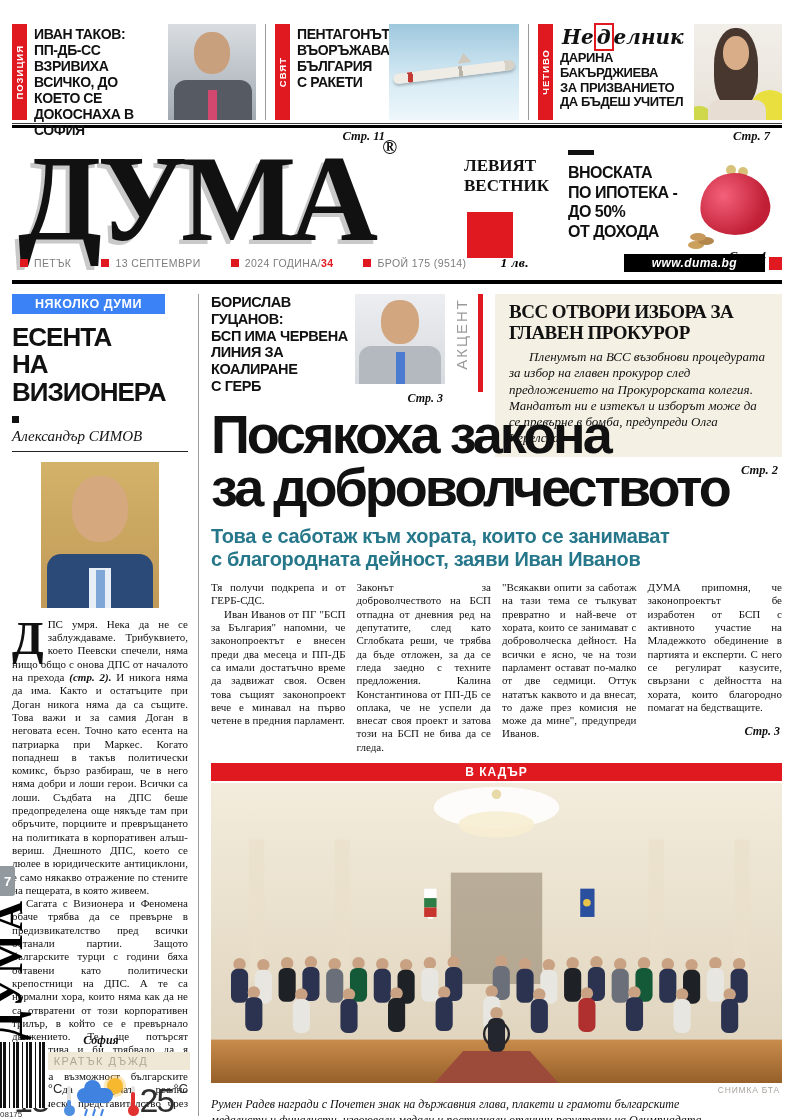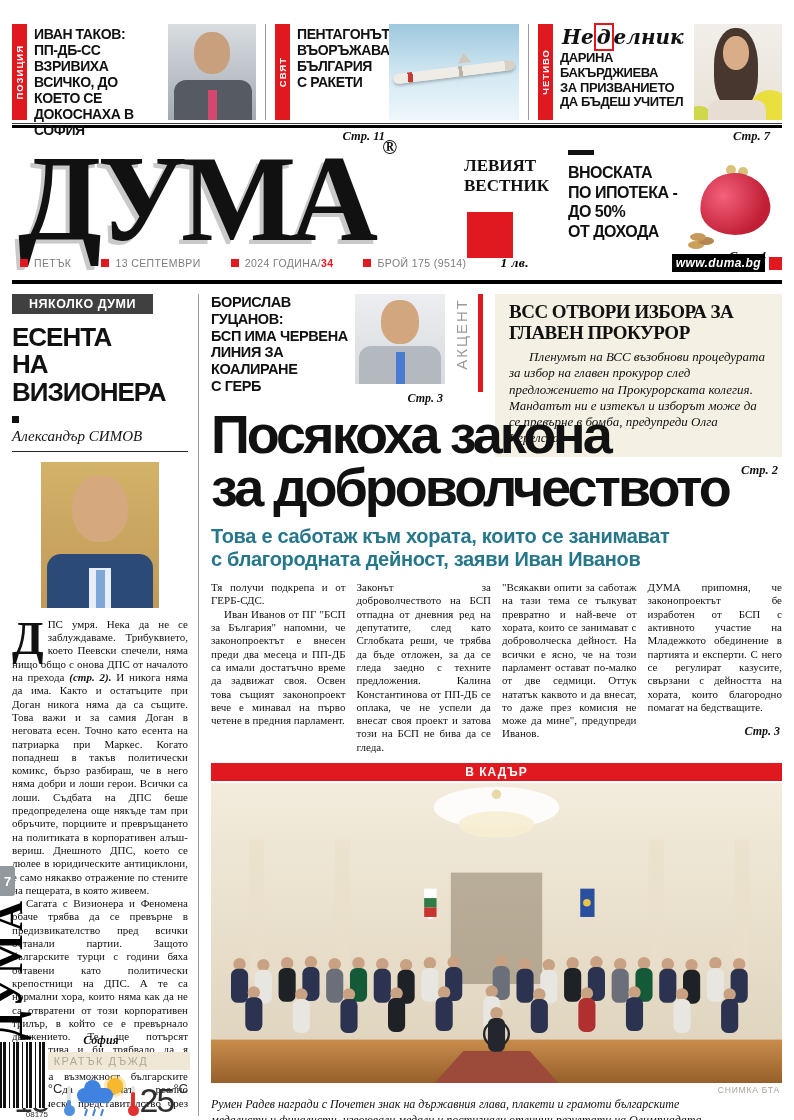--- a/index.html
+++ b/index.html
@@ -66,29 +66,29 @@
   .ppage{font:italic 700 12.5px "Liberation Serif",serif;text-align:right;padding-right:28px;margin-top:2px}
   .pdash2{width:22px;height:3px;background:#111;margin:3px 30px 0 auto}
 
   .dateline{position:absolute;left:8px;right:0;bottom:6px;display:flex;align-items:center;
             font:400 10.5px "Liberation Sans",sans-serif;color:#7d7d7d;letter-spacing:.4px}
   .ditem{display:flex;align-items:center;margin-right:30px}
   .dsq{width:8px;height:8px;background:#e0181f;margin-right:6px;flex:none}
   .dhl{color:#e0181f;font-weight:700}
   .price{font:italic 700 13.5px "Liberation Serif",serif;color:#000;margin-left:4px}
   .site{margin-left:auto;display:flex;align-items:center}
-  .sitebox{background:#000;color:#fff;font:italic 700 12px "Liberation Sans",sans-serif;padding:2px 4px}
+  .sitebox{background:#000;color:#fff;font:italic 700 12px "Liberation Sans",sans-serif;padding:2px 28px}
   .sitesq{width:13px;height:13px;background:#e0181f;margin-left:4px}
   .thick{height:4px;background:#000;margin:2px 12px 0}
 
   
   .content{display:flex;margin:10px 12px 0}
   .leftcol{width:176px;flex:none;border-right:1px solid #9b9b9b;padding-right:10px;position:relative;height:822px}
-  .kicker{display:inline-block;background:#404040;color:#fff;font:700 12.5px "Liberation Sans",sans-serif;
-          letter-spacing:.5px;padding:3px 17px}
+  .kicker{display:inline-block;background:#3b82f6;color:#fff;font:700 12.5px "Liberation Sans",sans-serif;
+          letter-spacing:.5px;padding:3px 23px}
   .otitle{font:700 26px/1.05 "Liberation Sans",sans-serif;letter-spacing:-1px;margin-top:10px}
   .omark{width:7px;height:7px;background:#111;margin:10px 0 5px}
   .oauthor{font:italic 15px "Liberation Serif",serif}
   .orule{border-top:1.5px solid #222;margin:6px 0 10px}
   .ophoto{width:118px;height:146px;margin:0 auto 10px;position:relative;overflow:hidden;
           background:linear-gradient(180deg,#d3b269,#c09a58)}
   .ophoto .head{position:absolute;left:31px;top:14px;width:56px;height:66px;background:#d5a87e;border-radius:46%}
   .ophoto .body{position:absolute;left:6px;bottom:-10px;width:106px;height:64px;background:#2c4a78;border-radius:14px 14px 0 0}
   .ophoto .shirt{position:absolute;left:48px;bottom:0;width:22px;height:40px;background:#e8eef5}
   .ophoto .tie{position:absolute;left:55px;bottom:0;width:9px;height:38px;background:#7ea7d8}
@@ -155,21 +155,21 @@
   .caption{flex:1;font:italic 12px/1.3 "Liberation Serif",serif}
 
   
   .edgenum{position:absolute;left:0;top:866px;width:15px;height:30px;background:#939a9f;color:#fff;
            font:700 13px "Liberation Sans",sans-serif;display:flex;align-items:center;justify-content:center;
            border-radius:0 3px 3px 0}
   .edgelogo{position:absolute;left:-16px;top:898px;writing-mode:vertical-rl;transform:rotate(180deg);
             font:700 42px "Liberation Serif",serif;letter-spacing:3px;color:#000}
   .barcode{position:absolute;left:0;top:1042px;width:48px;height:66px;
     background:repeating-linear-gradient(90deg,#111 0 2px,#fff 2px 3px,#111 3px 6px,#fff 6px 9px,#111 9px 10px,#fff 10px 13px)}
-  .bcnum{position:absolute;left:0;top:1110px;width:48px;text-align:right;font:8px "Liberation Sans",sans-serif;color:#333}
+  .bcnum{position:absolute;left:0;top:1110px;width:48px;text-align:left;font:8px "Liberation Sans",sans-serif;color:#333}
 </style>
 </head>
 <body>
 
 <div class="page">
 
   <div class="teasers">
     <div class="teaser">
       <div class="ttag">
           <span>ПОЗИЦИЯ</span>

